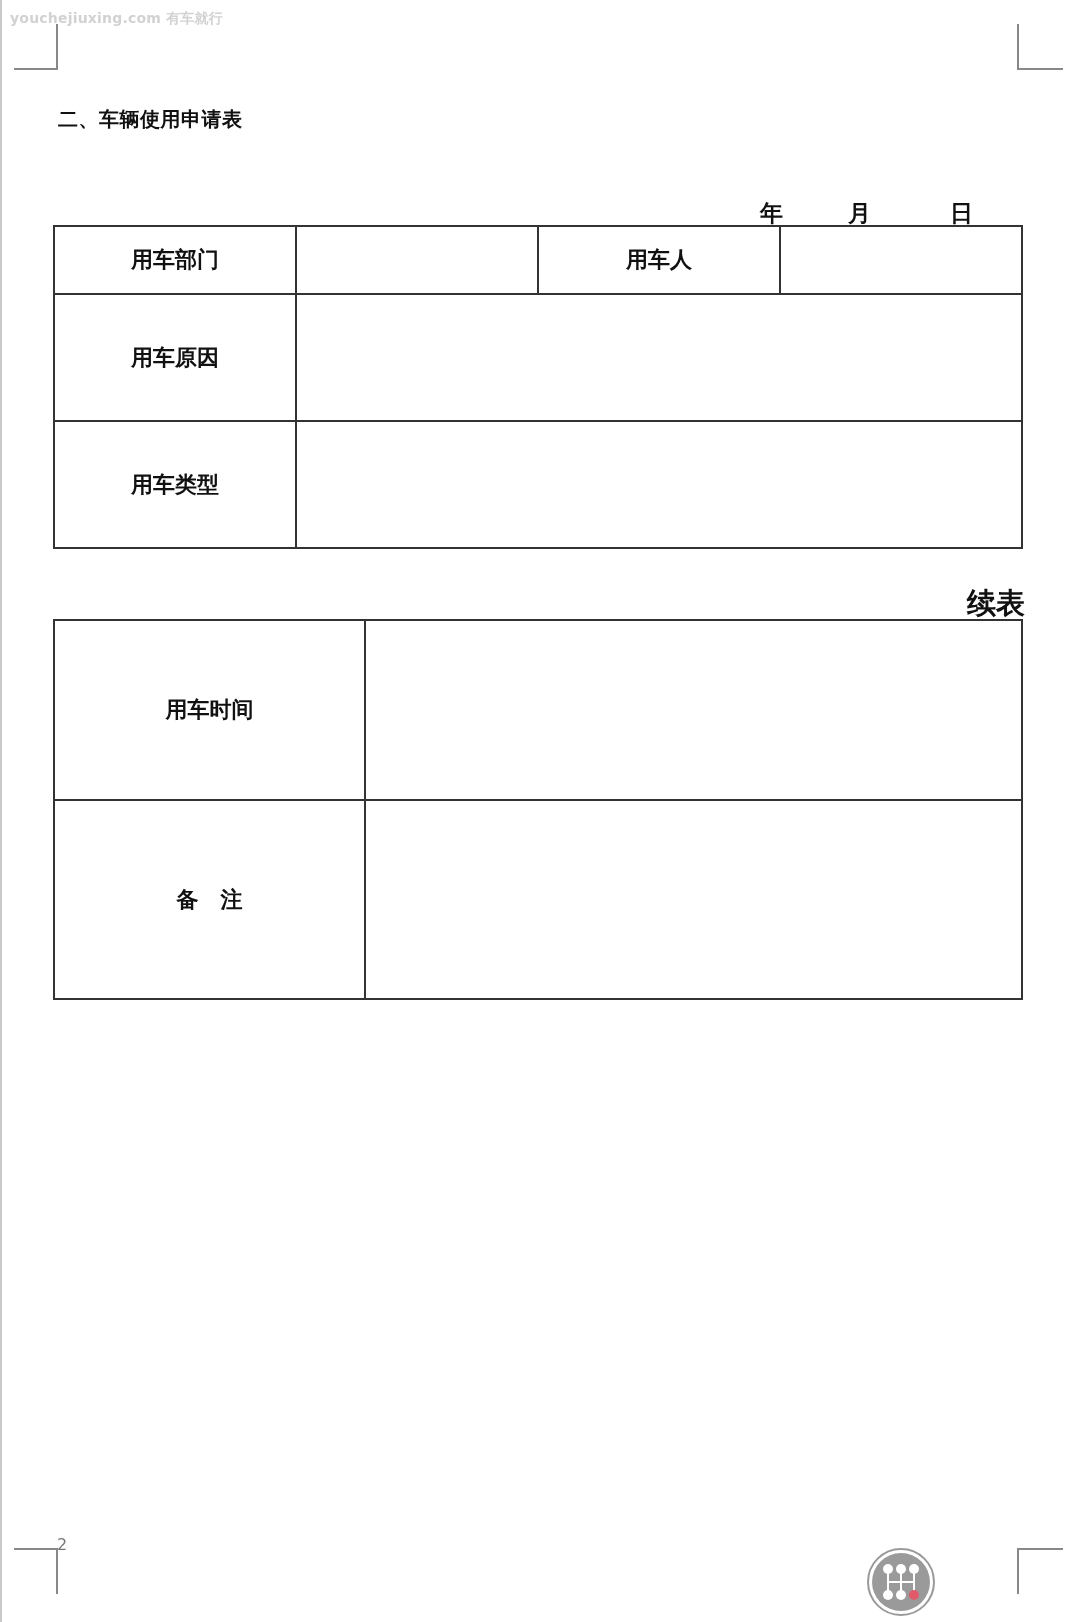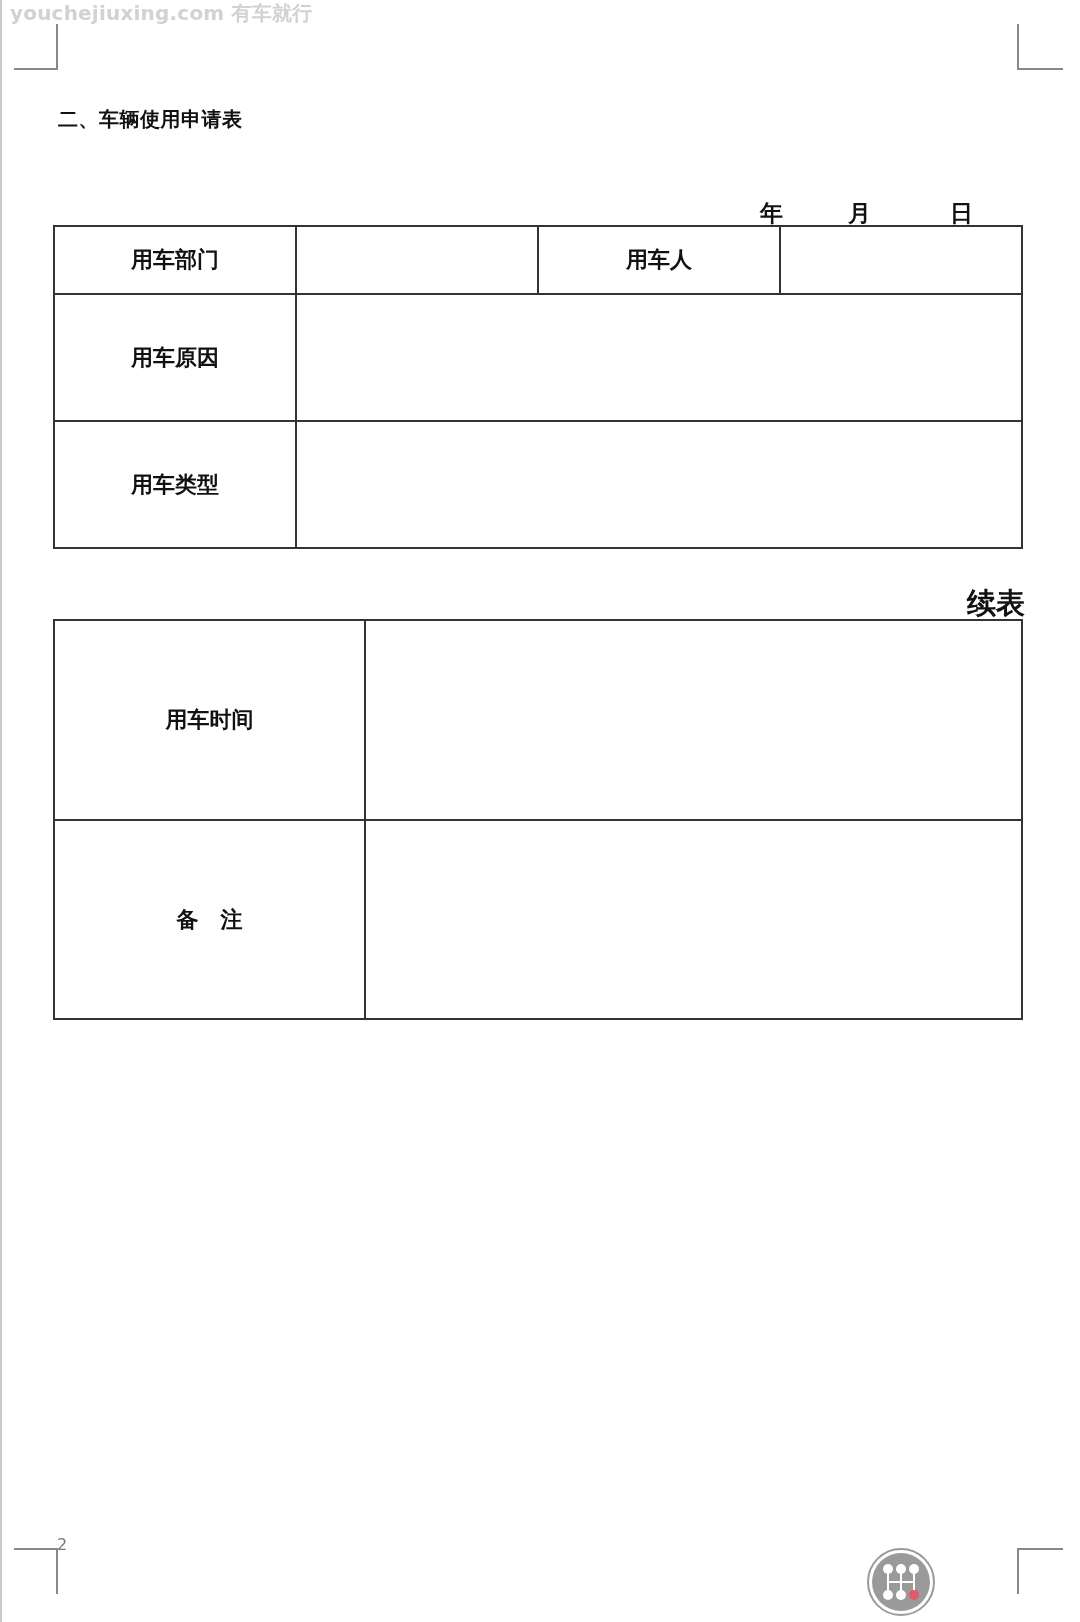--- a/index.html
+++ b/index.html
@@ -4,21 +4,21 @@
   <style>
     html, body { margin: 0; padding: 0; }
     body {
       width: 1080px; height: 1622px; position: relative; overflow: hidden;
       background: #ffffff;
       font-family: "DejaVu Sans", "Liberation Sans", sans-serif;
       color: #111;
     }
     .left-rule { position: absolute; left: 0; top: 0; width: 2px; height: 1622px; background: #c9c9c9; }
     .watermark {
-      position: absolute; left: 10px; top: 0; font-size: 20px; font-weight: bold;
+      position: absolute; left: 10px; top: 10px; font-size: 14px; font-weight: bold;
       color: #d2d2d2; letter-spacing: 0.2px;
     }
     .crop { position: absolute; border-color: #888; border-style: solid; border-width: 0; }
     .crop.tl { left: 14px; top: 24px; width: 42px; height: 44px; border-right-width: 2px; border-bottom-width: 2px; }
     .crop.tr { left: 1017px; top: 24px; width: 44px; height: 44px; border-left-width: 2px; border-bottom-width: 2px; }
     .crop.bl { left: 14px; top: 1548px; width: 42px; height: 44px; border-right-width: 2px; border-top-width: 2px; }
     .crop.br { left: 1017px; top: 1548px; width: 44px; height: 44px; border-left-width: 2px; border-top-width: 2px; }
     .page-num { position: absolute; left: 57px; top: 1535px; font-size: 16px; color: #777; }
 
     .doc-title {
@@ -98,21 +98,21 @@
   <colgroup>
     <col style="width:163px">
       <col style="width:148px">
       <col style="width:134px">
     <col style="width:108px">
       <col style="width:173px">
       <col style="width:86px">
       <col style="width:156px">
   </colgroup>
   <tbody>
-      <tr style="height:200px">
+      <tr style="height:180px">
     <td colspan="2" style="width:242px">用车时间</td>
     <td colspan="5"></td>
   </tr>
   <tr style="height:199px">
     <td colspan="2">备　注</td>
     <td colspan="5"></td>
   </tr>
 </tbody>
   </table>
 

